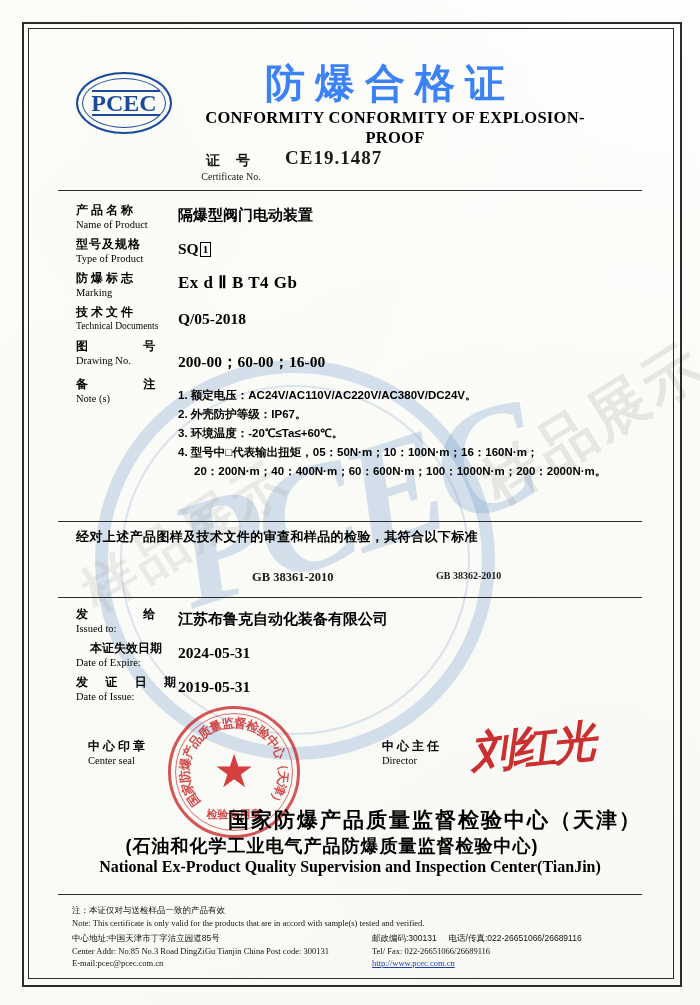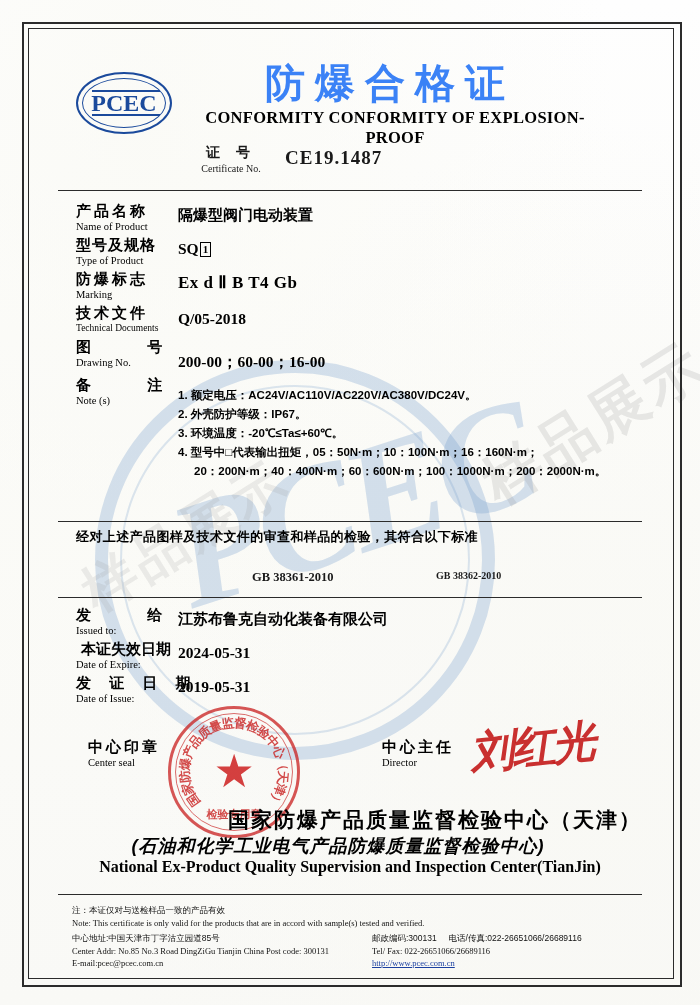--- a/index.html
+++ b/index.html
@@ -146,21 +146,21 @@
     text-align: center;
     font-family: "Liberation Serif", serif;
     font-weight: bold;
     font-size: 16.5px;
     letter-spacing: 0.3px;
     color: #000;
   }
 
   .cert-no-label {
     position: absolute;
-    left: 186px; top: 144px;
+    left: 186px; top: 152px;
     width: 90px;
     text-align: center;
   }
   .cert-no-label .cn {
     font-family: "Liberation Sans", sans-serif;
     font-size: 14px;
     letter-spacing: 6px;
     font-weight: bold;
   }
   .cert-no-label .en {
@@ -207,21 +207,21 @@
   }
 
   
   .field {
     position: absolute;
     left: 76px;
     width: 100px;
   }
   .field .cn {
     font-family: "Liberation Sans", sans-serif;
-    font-size: 15px;
+    font-size: 12px;
     font-weight: bold;
     letter-spacing: 3px;
     color: #000;
     white-space: nowrap;
   }
   .field .en {
     font-family: "Liberation Serif", serif;
     font-size: 10.5px;
     color: #000;
     margin-top: 0px;
@@ -377,29 +377,28 @@
     width: 584px;
     text-align: right;
     font-family: "Liberation Sans", sans-serif;
     font-weight: bold;
     font-size: 21px;
     letter-spacing: 2px;
     color: #000;
   }
   .org-cn2 {
     position: absolute;
-    left: 46px; top: 834px;
+    left: 40px; top: 834px;
     width: 584px;
     text-align: center;
     font-family: "Liberation Sans", sans-serif;
     font-weight: bold;
     font-size: 18px;
     letter-spacing: 1px;
     color: #000;
-    font-style: italic;
   }
   .org-en {
     position: absolute;
     left: 58px; top: 858px;
     width: 584px;
     text-align: center;
     font-family: "Liberation Serif", serif;
     font-weight: bold;
     font-size: 16px;
     color: #000;

